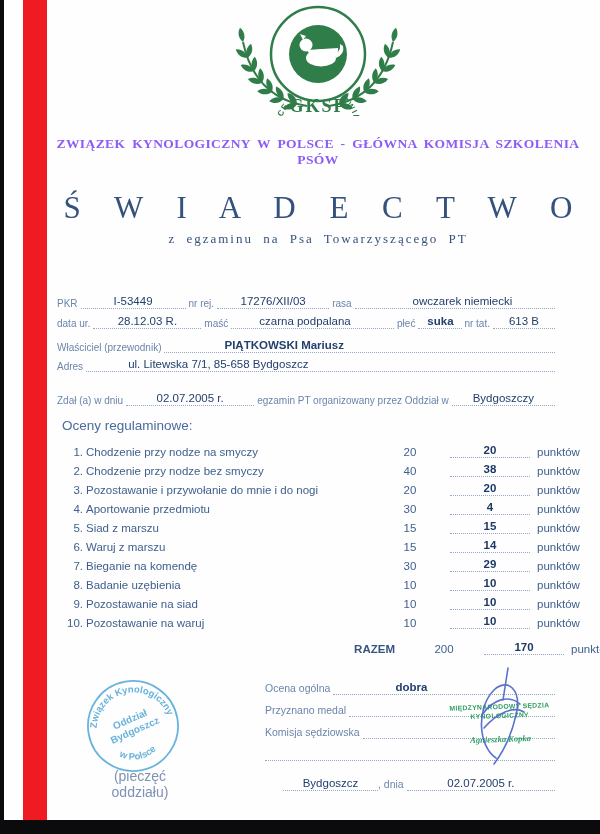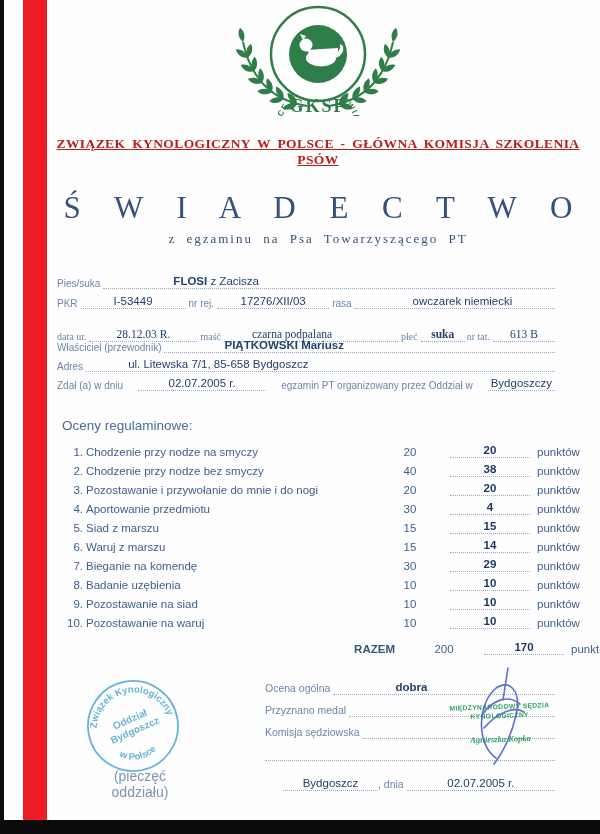--- a/index.html
+++ b/index.html
@@ -90,61 +90,57 @@
         <ellipse cx="88" cy="56" rx="15" ry="8.5"></ellipse>
         <circle cx="73" cy="43" r="6.5"></circle>
         <path d="M70,38 l-3,-6 l6,2 z"></path>
         <path d="M74,48 q3,6 8,7 l-2,6 l4,0 l3,-6 l8,1 l-1,5 l4,0 l2,-7 q6,-2 5,-8"></path>
         <path d="M101,52 q7,-2 6,-10 l3,2 q2,8 -7,12 z"></path>
       </g>
     </g>
     <text x="85" y="110" text-anchor="middle" font-family="Liberation Serif, serif" font-size="18" font-weight="bold" letter-spacing="2" fill="#2f7d48">GKSP</text>
   </svg>
 
-  <div class="org-line" style="color:#b91c1c;text-decoration:underline;">ZWIĄZEK KYNOLOGICZNY W POLSCE - GŁÓWNA KOMISJA SZKOLENIA PSÓW</div>
+  <div class="org-line" style="color:#8b5cf6;">ZWIĄZEK KYNOLOGICZNY W POLSCE - GŁÓWNA KOMISJA SZKOLENIA PSÓW</div>
 
   <div class="title" style="color:#34527d;">Ś W I A D E C T W O</div>
   <div class="subtitle" style="color:#34527d;">z egzaminu na Psa Towarzyszącego PT</div>
 
-  <div class="frow" style="top:274px;">
-    <span class="lbl">Pies/suka</span>
-    <span class="line"><span style="padding-left:70px;"><span class="b">FLOSI</span><span> z Zacisza</span></span></span>
-  </div>
 
   <div class="frow" style="top:294px;">
     <span class="lbl">PKR</span>
     <span class="line fx ta-c" style="width:105px;">I-53449</span>
     <span class="lbl" style="padding-left:3px;">nr rej.</span>
     <span class="line fx ta-c" style="width:112px;">17276/XII/03</span>
     <span class="lbl" style="padding-left:3px;">rasa</span>
     <span class="line"><span style="padding-left:58px;">owczarek niemiecki</span></span>
   </div>
 
-  <div class="frow" style="top:327px;font-family:Liberation Serif, serif;">
+  <div class="frow" style="top:314px;">
     <span class="lbl">data ur.</span>
     <span class="line fx ta-c" style="width:108px;">28.12.03 R.</span>
     <span class="lbl" style="padding-left:3px;">maść</span>
     <span class="line"><span style="padding-left:28px;">czarna podpalana</span></span>
     <span class="lbl" style="padding-left:3px;">płeć</span>
     <span class="line fx ta-c b" style="width:44px;">suka</span>
     <span class="lbl" style="padding-left:2px;">nr tat.</span>
     <span class="line fx ta-c" style="width:62px;">613 B</span>
   </div>
 
   <div class="frow" style="top:338px;">
     <span class="lbl">Właściciel (przewodnik)</span>
     <span class="line"><span class="b" style="padding-left:60px;">PIĄTKOWSKI Mariusz</span></span>
   </div>
 
   <div class="frow" style="top:357px;">
     <span class="lbl">Adres</span>
     <span class="line"><span style="padding-left:42px;">ul. Litewska 7/1, 85-658 Bydgoszcz</span></span>
   </div>
 
-  <div class="frow" style="top:376px;gap:12px;">
+  <div class="frow" style="top:391px;">
     <span class="lbl">Zdał (a) w dniu</span>
     <span class="line fx ta-c" style="width:128px;">02.07.2005 r.</span>
     <span class="lbl" style="padding-left:3px;">egzamin PT organizowany przez Oddział w</span>
     <span class="line ta-c">Bydgoszczy</span>
   </div>
 
   <div class="scores-head">Oceny regulaminowe:</div>
 
   <div class="srow" style="top:443px;">
     <span class="s-num">1.</span>

